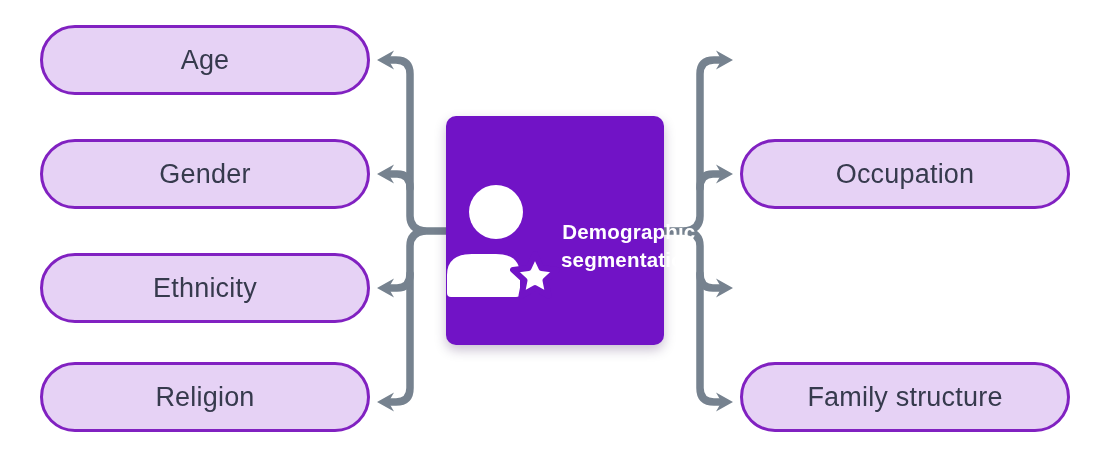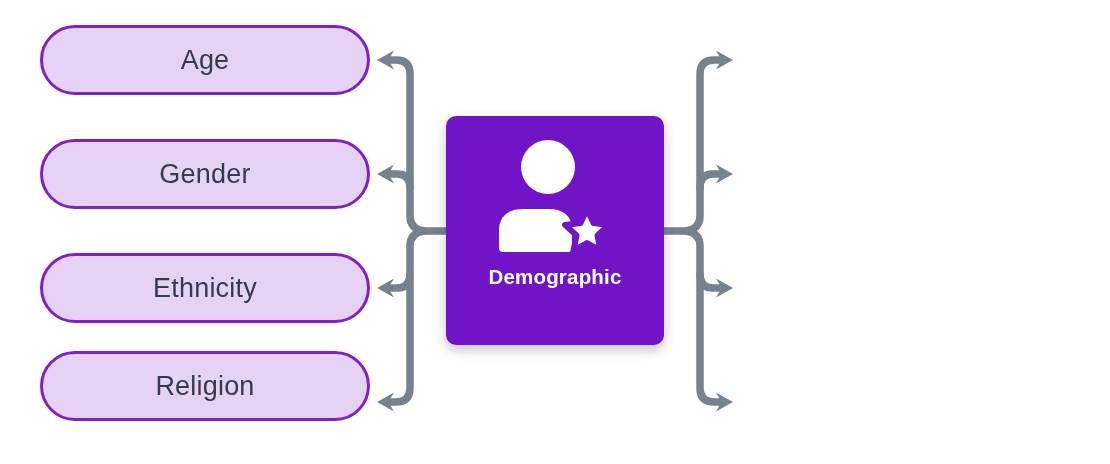--- a/index.html
+++ b/index.html
@@ -46,33 +46,33 @@
     font-size: 27px;
     font-weight: 500;
     color: var(--pill-text, #363A4D);
     letter-spacing: 0.2px;
   }
   .col-left  { left: 40px; }
   .col-right { left: 740px; }
   .row-0 { top: 25px; }
   .row-1 { top: 139px; }
   .row-2 { top: 253px; }
-  .row-3 { top: 351px; }
+  .row-3 { top: 362px; }
   .center-box {
     position: absolute;
     left: 446px;
     top: 116px;
     width: 218px;
     height: 229px;
     box-sizing: border-box;
     background: var(--center-box, #7113C6);
     border-radius: 10px;
     box-shadow: 0 5px 12px rgba(40, 0, 70, 0.25);
     display: flex;
-    flex-direction: column;
+    flex-direction: row;
     align-items: center;
     padding-top: 24px;
   }
   .center-icon { width: 115px; height: 116px; flex: 0 0 auto; }
   .center-label {
     margin-top: 7px;
     text-align: center;
     color: var(--center-text, #ffffff);
     font-size: 20.5px;
     font-weight: 700;
@@ -112,28 +112,35 @@
   <div class="pill col-left row-2">
     <span>Ethnicity</span>
   </div>
   <div class="pill col-left row-1">
     <span>Gender</span>
   </div>
   <div class="pill col-left row-3">
     <span>Religion</span>
   </div>
 
+  <div class="pill col-right row-1">
+    <span>Occupation</span>
+  </div>
+  <div class="pill col-right row-3">
+    <span>Family structure</span>
+  </div>
 
   <div class="center-box">
     <svg class="center-icon" viewBox="0 0 115 116" aria-hidden="true">
 
       <circle cx="50" cy="27" r="27" fill="#ffffff"></circle>
 
       <path d="M 5,112 Q 1,112 1,108 L 1,90 Q 1,69 26,69 L 50,69 Q 74,69 74,90 L 74,108 Q 74,112 70,112 Z" fill="#ffffff"></path>
 
       <path d="M 89,69 L 95.5,83.1 L 110.9,84.9 L 99.5,95.4 L 102.5,110.6 L 89,103 L 75.5,110.6 L 78.5,95.4 L 67.1,84.9 L 82.5,83.1 Z" fill="#ffffff" stroke="var(--center-box, #7113C6)" stroke-width="6" stroke-linejoin="round"></path>
     </svg>
     <div class="center-label">
       <div>Demographic</div>
+      <div>segmentation</div>
     </div>
   </div>
 
 </div>
 
 </body></html>

